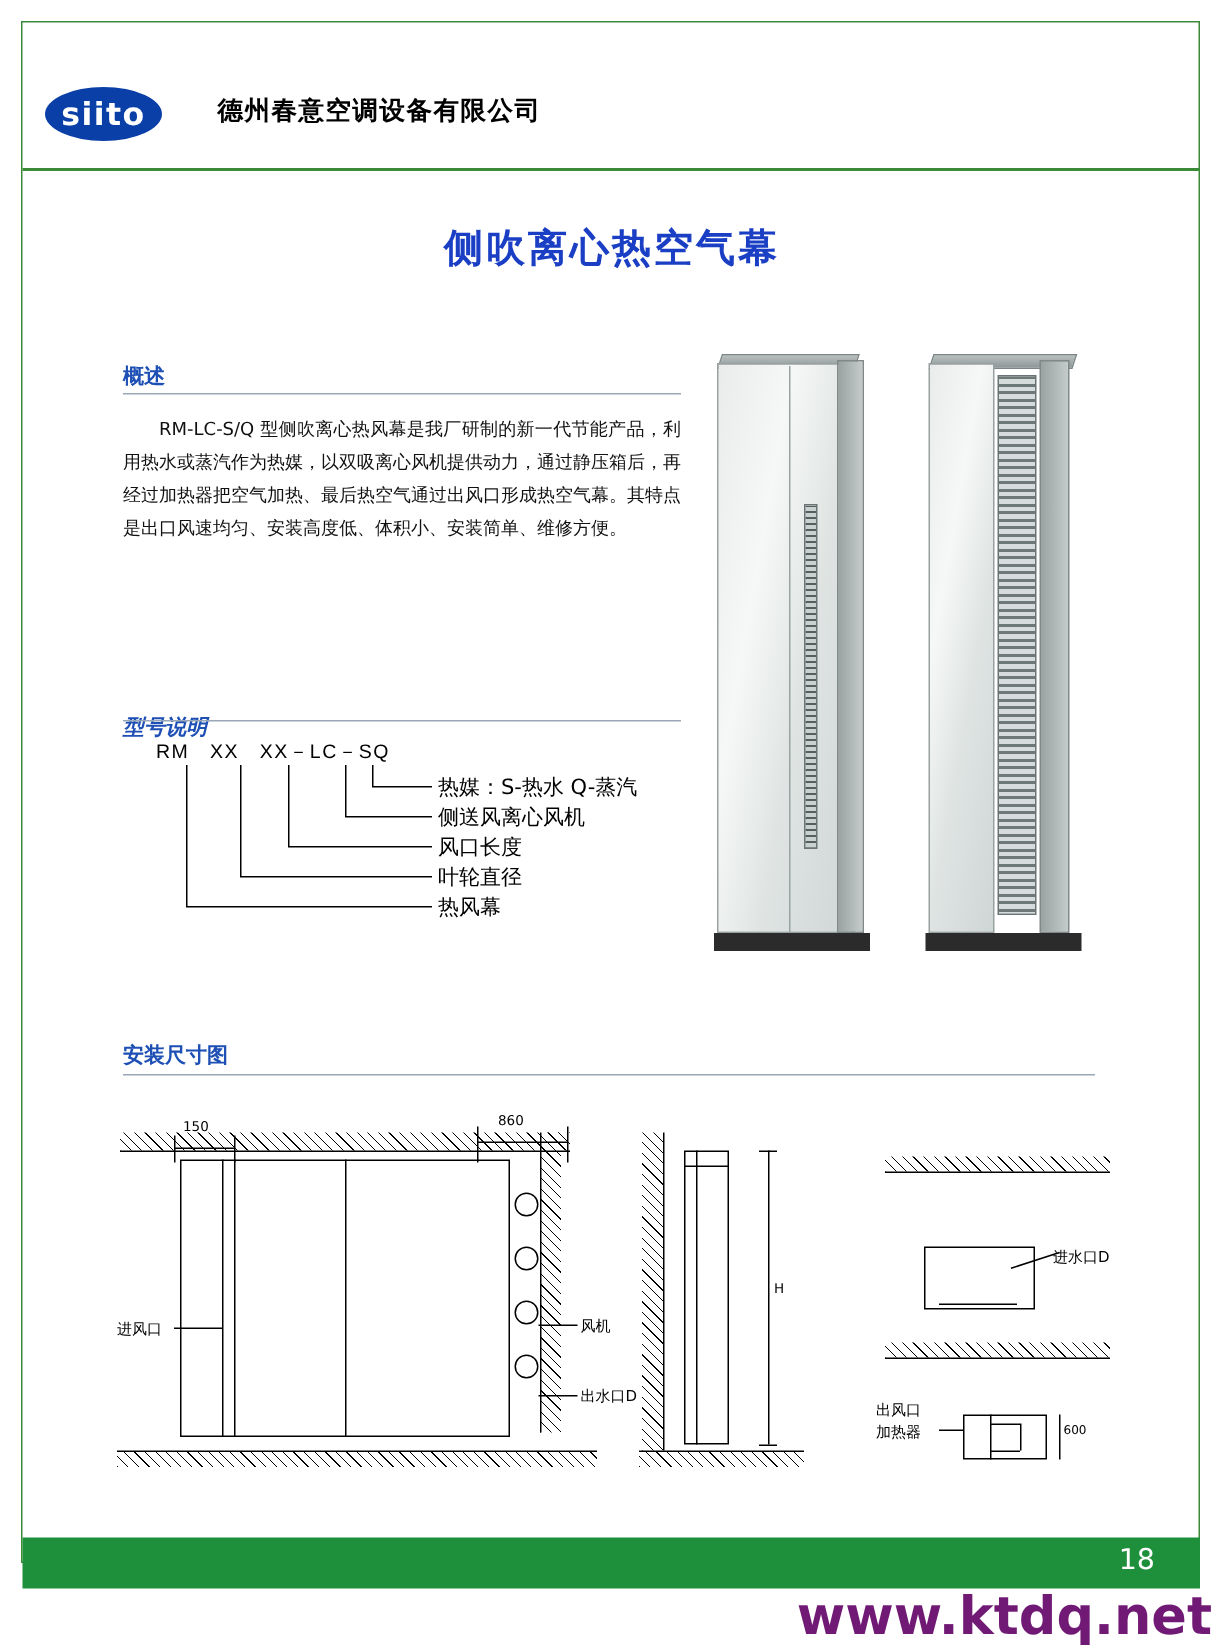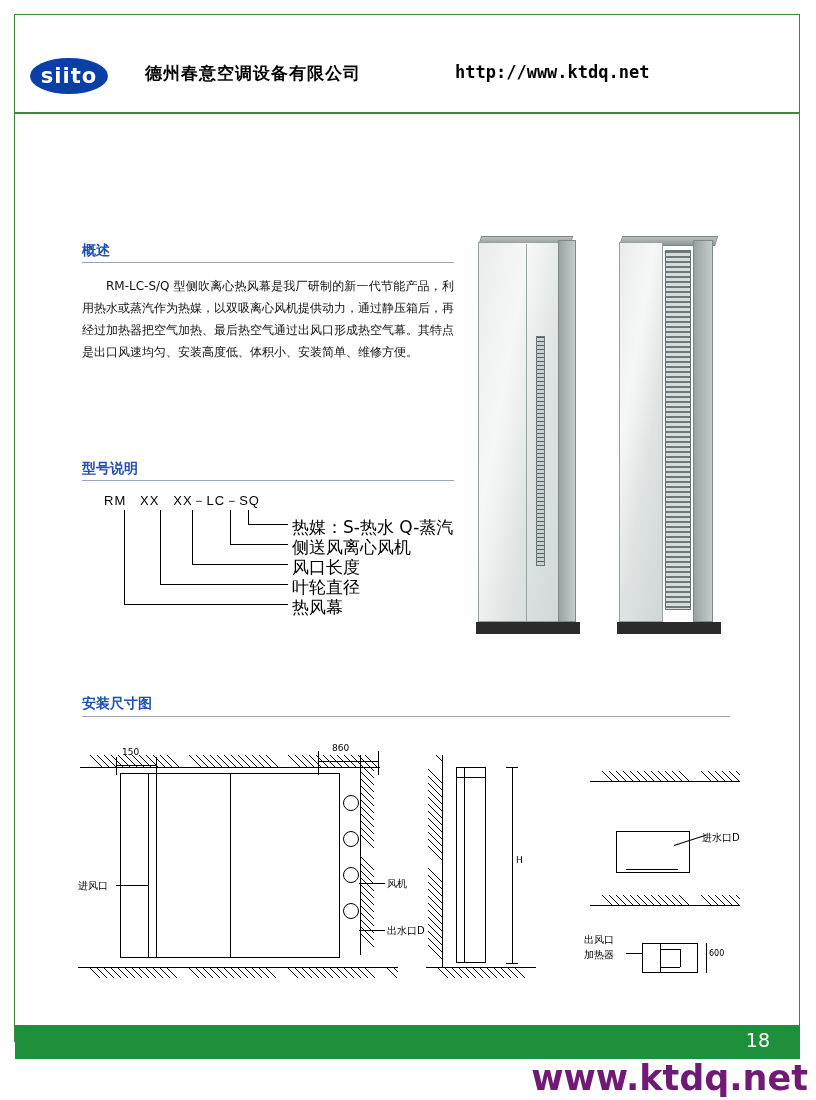--- a/index.html
+++ b/index.html
@@ -103,21 +103,21 @@
     font-weight: bold;
     color: #1d4fb5;
   }
   .sec-rule {
     position: absolute;
     height: 1px;
     background: #9aa7b8;
   }
   #sec1-head { left: 82px; top: 242px; }
   #sec1-rule { left: 82px; top: 262px; width: 372px; }
-  #sec2-head { left: 82px; top: 460px; }
+  #sec2-head { left: 82px; top: 476px; font-style: italic; }
   #sec2-rule { left: 82px; top: 480px; width: 372px; }
   #sec3-head { left: 82px; top: 695px; }
   #sec3-rule { left: 82px; top: 716px; width: 648px; }
 
   .body-text {
     position: absolute;
     left: 82px;
     top: 275px;
     width: 372px;
     font-family: "DejaVu Sans", sans-serif;
@@ -146,21 +146,21 @@
     letter-spacing: 1px;
     white-space: pre;
   }
   .leader {
     position: absolute;
     background: #000;
   }
   .ann {
     position: absolute;
     font-family: "DejaVu Sans", sans-serif;
-    font-size: 17px;
+    font-size: 14px;
     color: #000;
     white-space: nowrap;
   }
 
   
   .photo {
     position: absolute;
     overflow: hidden;
   }
   #photo-left  { left: 470px; top: 236px; width: 120px; height: 400px; }
@@ -287,24 +287,24 @@
 </head>
 <body>
 
 <div class="page">
 
   <div class="page-frame"></div>
 
   <div class="header">
     <div class="logo">siito</div>
     <div class="company">德州春意空调设备有限公司</div>
-    <div class="website">http://www.ktdq.net</div>
   </div>
   <div class="header-rule"></div>
 
+  <div class="doc-title">侧吹离心热空气幕</div>
 
   <div class="sec-head" id="sec1-head">概述</div>
   <div class="sec-rule" id="sec1-rule"></div>
   <div class="body-text">RM-LC-S/Q 型侧吹离心热风幕是我厂研制的新一代节能产品，利用热水或蒸汽作为热媒，以双吸离心风机提供动力，通过静压箱后，再经过加热器把空气加热、最后热空气通过出风口形成热空气幕。其特点是出口风速均匀、安装高度低、体积小、安装简单、维修方便。</div>
 
   <div class="photo" id="photo-left">
     <div class="cab-top"></div>
     <div class="cab-body"></div>
     <div class="cab-side" style="left:88px;"></div>
     <div class="grille-strip" style="left:66px;"></div>

